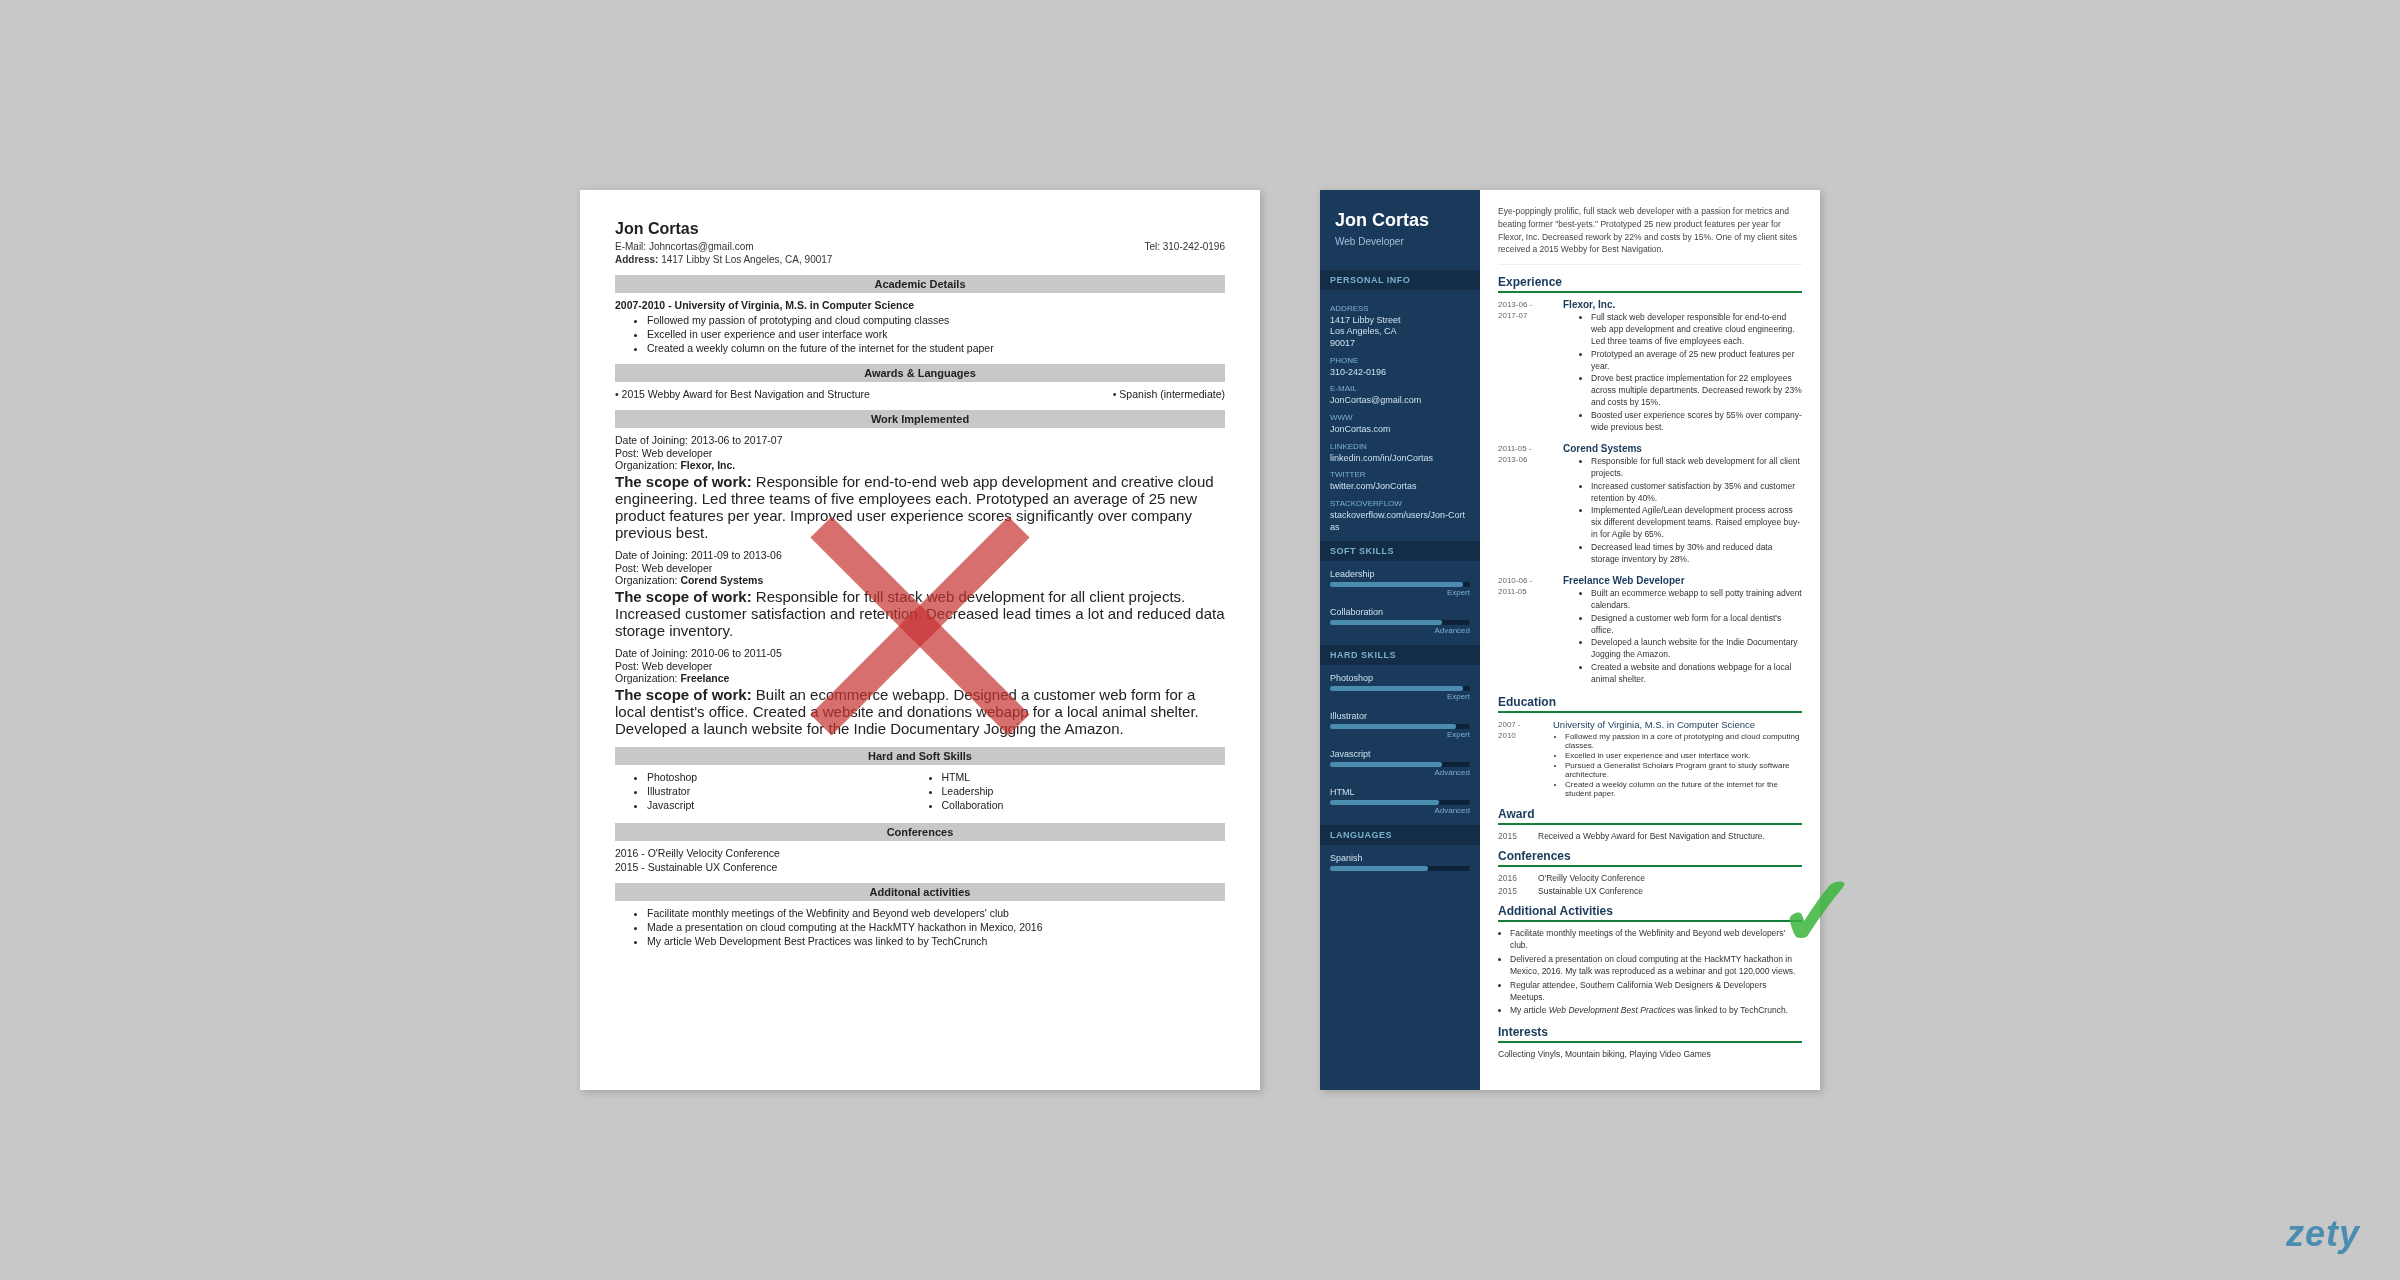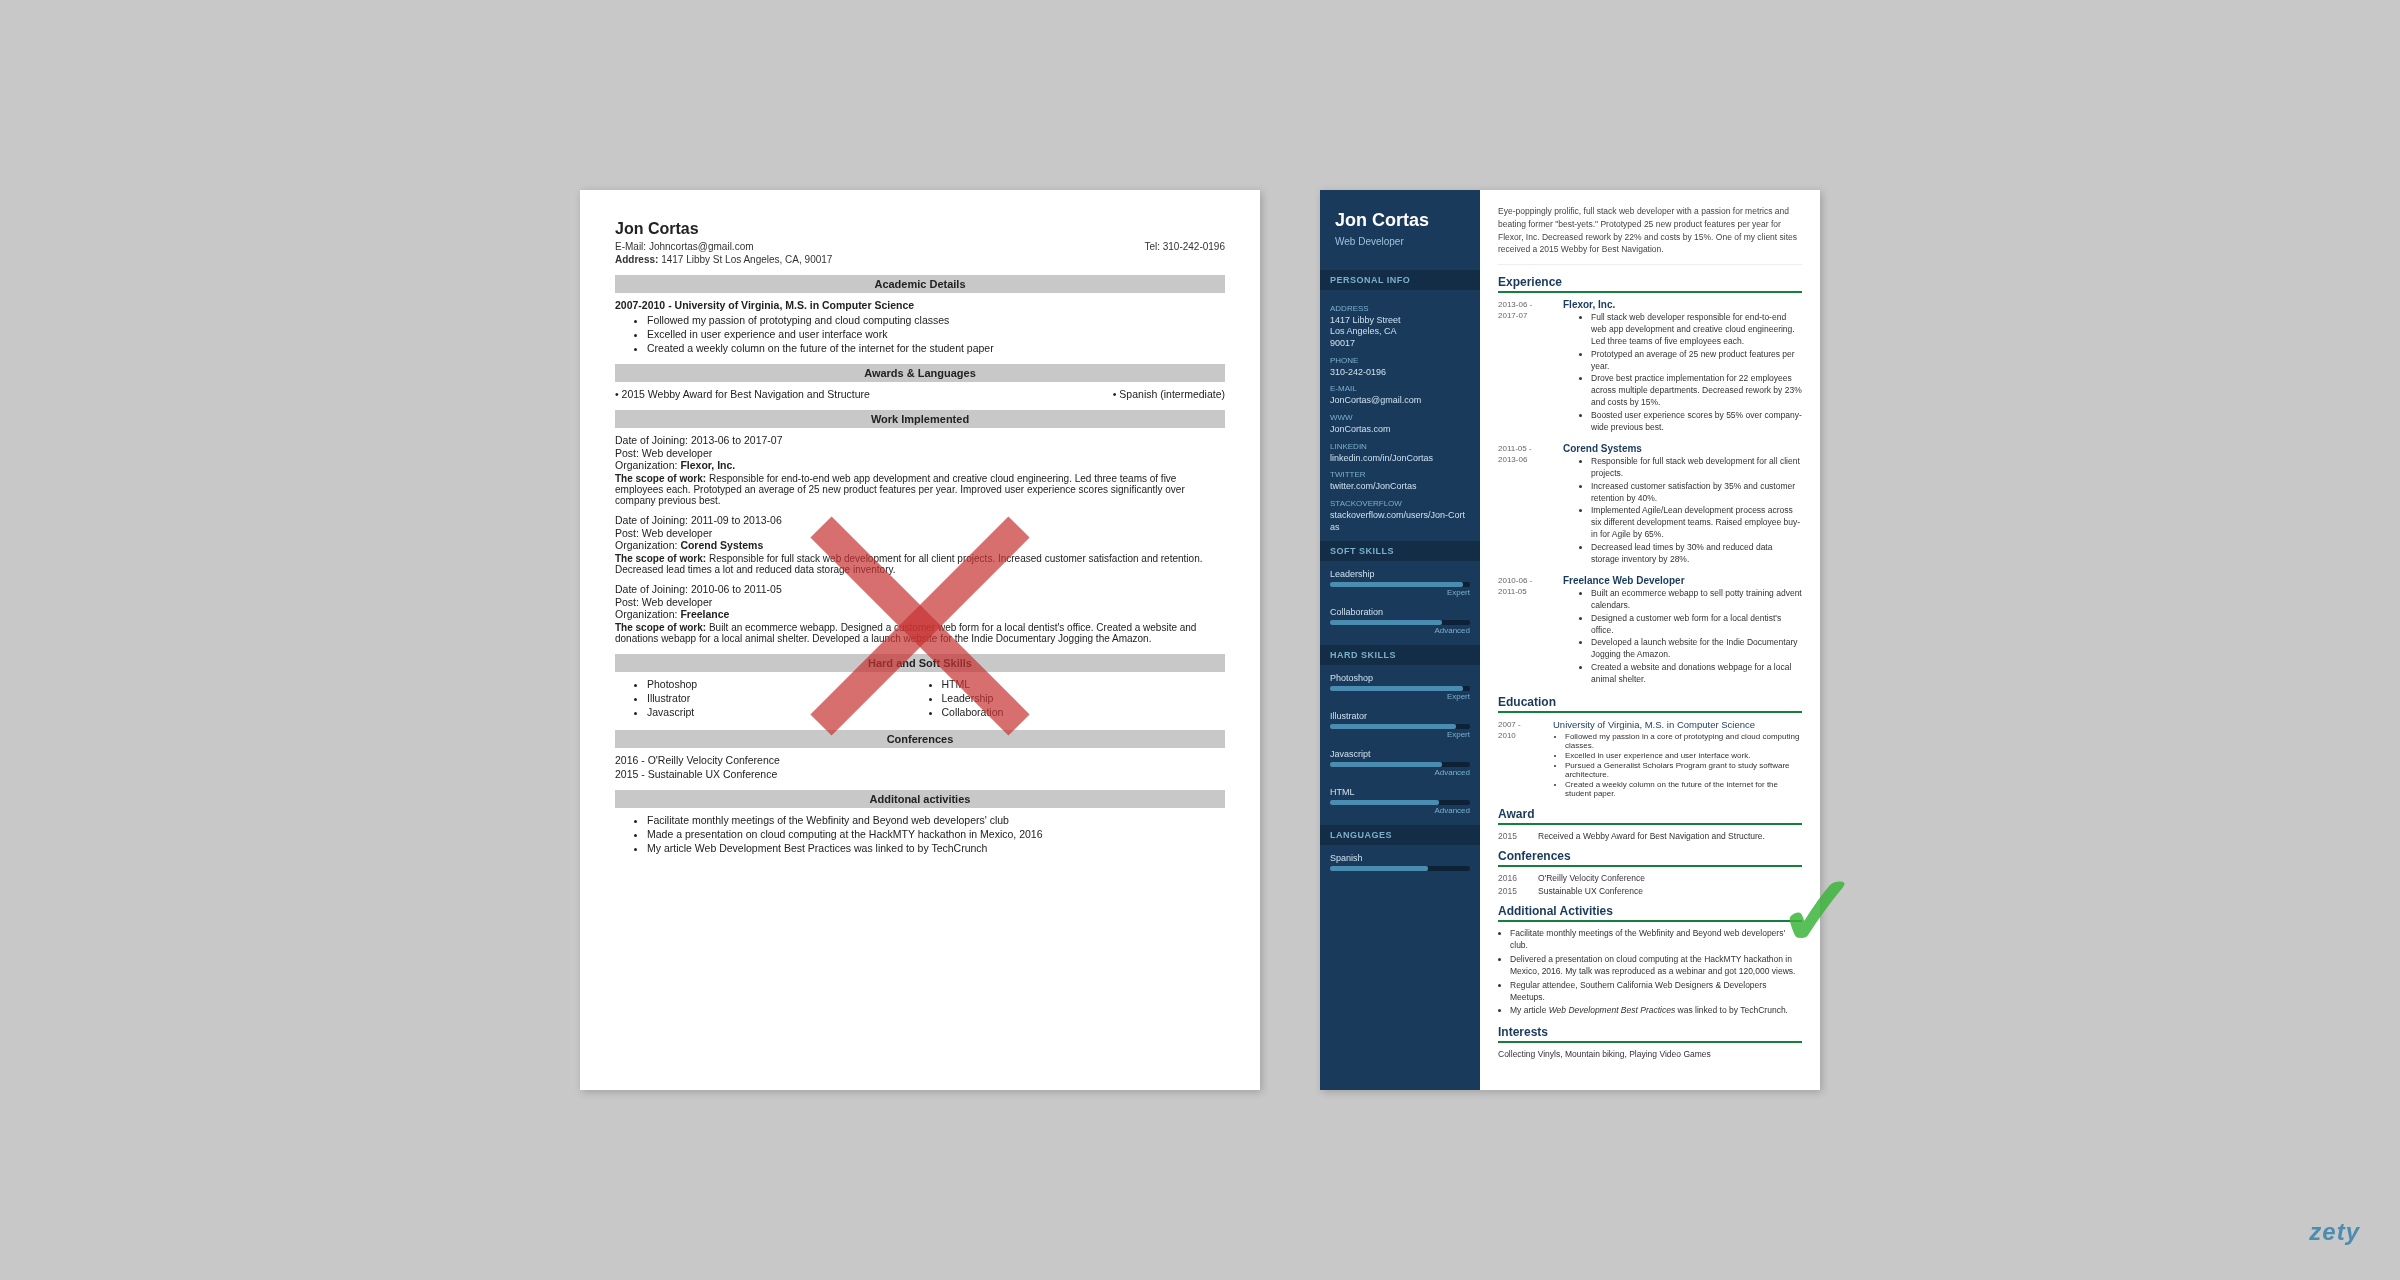--- a/index.html
+++ b/index.html
@@ -69,21 +69,21 @@
       justify-content: space-between;
       font-size: 10.5px;
     }
 
     .work-entry {
       margin-bottom: 8px;
     }
     .work-date { font-size: 10.5px; margin-bottom: 1px; }
     .work-post { font-size: 10.5px; }
     .work-org { font-size: 10.5px; }
-    .work-scope { font-size: 10px; margin-top: 2px; }
+    .work-scope { font-size: 15px; margin-top: 2px; }
 
     .skills-list {
       columns: 2;
       margin-left: 20px;
     }
     .skills-list li {
       font-size: 10.5px;
       margin-bottom: 2px;
     }
 
@@ -359,23 +359,23 @@
     }
 
     .interests-text {
       font-size: 8.5px;
       color: #333;
     }
 
     
     .zety-watermark {
       position: absolute;
-      bottom: 34px;
+      bottom: 25px;
       right: 40px;
-      font-size: 24px;
+      font-size: 36px;
       color: #4a8db0;
       font-style: italic;
       font-weight: bold;
       letter-spacing: 1px;
     }
   </style>
 </head>
 <body>
 
 <div class="page-container">

